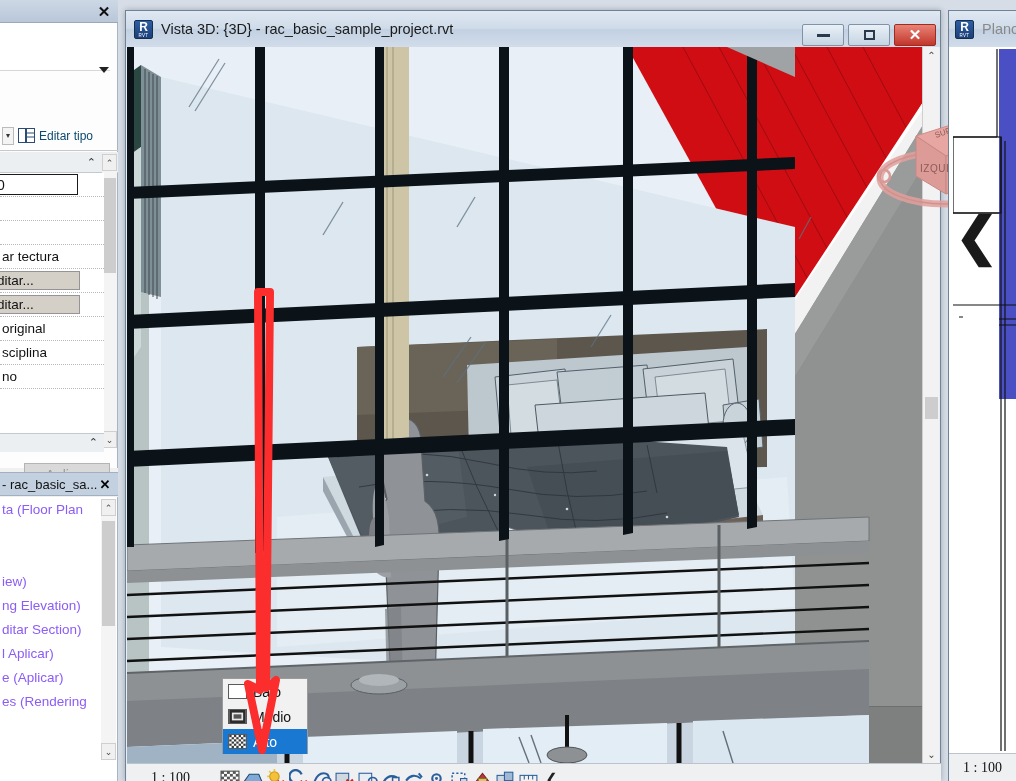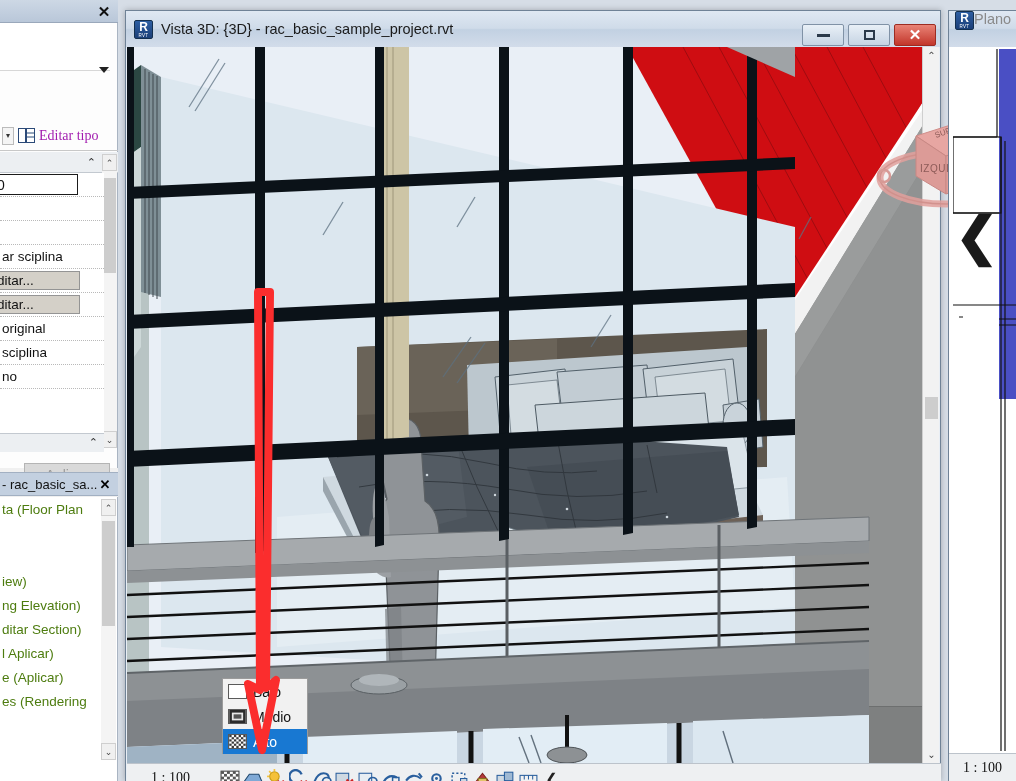--- a/index.html
+++ b/index.html
@@ -38,21 +38,21 @@
   }
   .lp-edittype {
     position:absolute; left:0; top:98px; width:118px; height:30px;
     display:flex; align-items:center; gap:4px; padding-left:2px;
     border-bottom:1px solid #c8c8c8;
   }
   .lp-edittype .combo-arrow {
     width:12px; height:18px; border:1px solid #bbb; background:#f4f4f4;
     display:flex; align-items:center; justify-content:center; font-size:8px; color:#333;
   }
-  .lp-ettxt { font-size:14px; color:#a21caf; white-space:nowrap;font-family:Liberation Serif, serif; }
+  .lp-ettxt { font-size:12px; color:#0c4a6e; white-space:nowrap; }
   .lp-eticon { width:17px; height:15px; flex:0 0 auto; }
 
   .lp-gridhdr {
     position:absolute; left:0; top:129px; width:118px; height:21px;
     background:#eceff2; border-bottom:1px solid #c3c9d0;
   }
   .lp-collapse { position:absolute; right:22px; top:4px; font-size:11px; color:#333; }
 
   .lp-grid { position:absolute; left:0; top:150px; width:104px; height:260px; background:#fff; }
   .lp-row {
@@ -98,21 +98,21 @@
   }
   .lp-tabtxt { font-size:13px; color:#111; white-space:nowrap; }
   .lp-tabx { margin-left:2px; font-weight:700; font-size:13px; }
 
   .lp-tree {
     position:absolute; left:0; top:497px; width:118px; height:284px;
     background:#fff; border-right:1px solid #a9b4c2;
   }
   .lp-treeinner { position:absolute; left:0; top:0; width:102px; height:284px; overflow:hidden; }
   .lp-titem {
-    height:24px; display:flex; align-items:center; font-size:13.5px; color:#4d7c0f;
+    height:24px; display:flex; align-items:center; font-size:13.5px; color:#8b5cf6;
     white-space:nowrap; padding-left:2px;
   }
   .lp-tsc-up, .lp-tsc-dn {
     position:absolute; right:1px; width:15px; height:17px; background:#f0f0f0;
     border:1px solid #cfcfcf; display:flex; align-items:center; justify-content:center;
     font-size:9px; color:#444;
   }
   .lp-tsc-up { top:2px; } .lp-tsc-dn { top:246px; }
   .lp-ttrack { position:absolute; right:1px; top:19px; width:15px; height:227px; background:#f4f4f4; }
   .lp-tthumb { position:absolute; right:2px; top:24px; width:13px; height:105px; background:#cdcdcd; }
@@ -175,21 +175,21 @@
   .vc-ico { width:20px;height:18px; position:relative; }
 
   
   #winplan {
     position:absolute; left:948px; top:10px; width:68px; height:771px;
     background:#fff; border:1px solid #6f8296; border-right:none; border-bottom:none;
   }
   .wp-title {
     position:absolute; left:0; top:0; width:68px; height:36px;
     background:linear-gradient(#dfe8f2 0%, #cfdbe9 48%, #c2d1e2 52%, #d2dcea 100%);
-    display:flex; padding-left:6px; gap:0;
+    display:flex; align-items:center; padding-left:6px; gap:8px;
   }
   .wp-title-text { font-size:14.5px; color:#8a8a8a; }
   .wp-canvas { position:absolute; left:4px; top:38px; width:64px; height:702px; background:#fff; overflow:hidden; }
   .wp-status { position:absolute; left:0; top:742px; width:68px; height:28px; background:#eef0f2; border-top:1px solid #bcc3cb; }
   .wp-scale { position:absolute; left:14px; top:6px; font-size:14px; font-family:"Liberation Serif", serif; color:#111; }
 
   
   #dl-menu {
     position:absolute; left:222px; top:678px; width:86px; height:76px;
     background:#f1f1f1; border:1px solid #9b9b9b; z-index:60;
@@ -250,21 +250,21 @@
     <div class="lp-vtrack"></div>
     <div class="lp-vthumb"></div>
     <div class="lp-scroll-dn">⌄</div>
 
     <div class="lp-grid" id="lp-grid">
         <div class="lp-row value-box">
           <span class="cell">0</span>
         </div>
         <div class="lp-row"></div>
         <div class="lp-row"></div>
-        <div class="lp-row">ar sciplina</div>
+        <div class="lp-row">ar tectura</div>
         <div class="lp-row">
           <span class="btn-cell">ditar...</span>
         </div>
         <div class="lp-row">
           <span class="btn-cell">ditar...</span>
         </div>
         <div class="lp-row">original</div>
         <div class="lp-row">sciplina</div>
         <div class="lp-row">no</div>
       </div>

